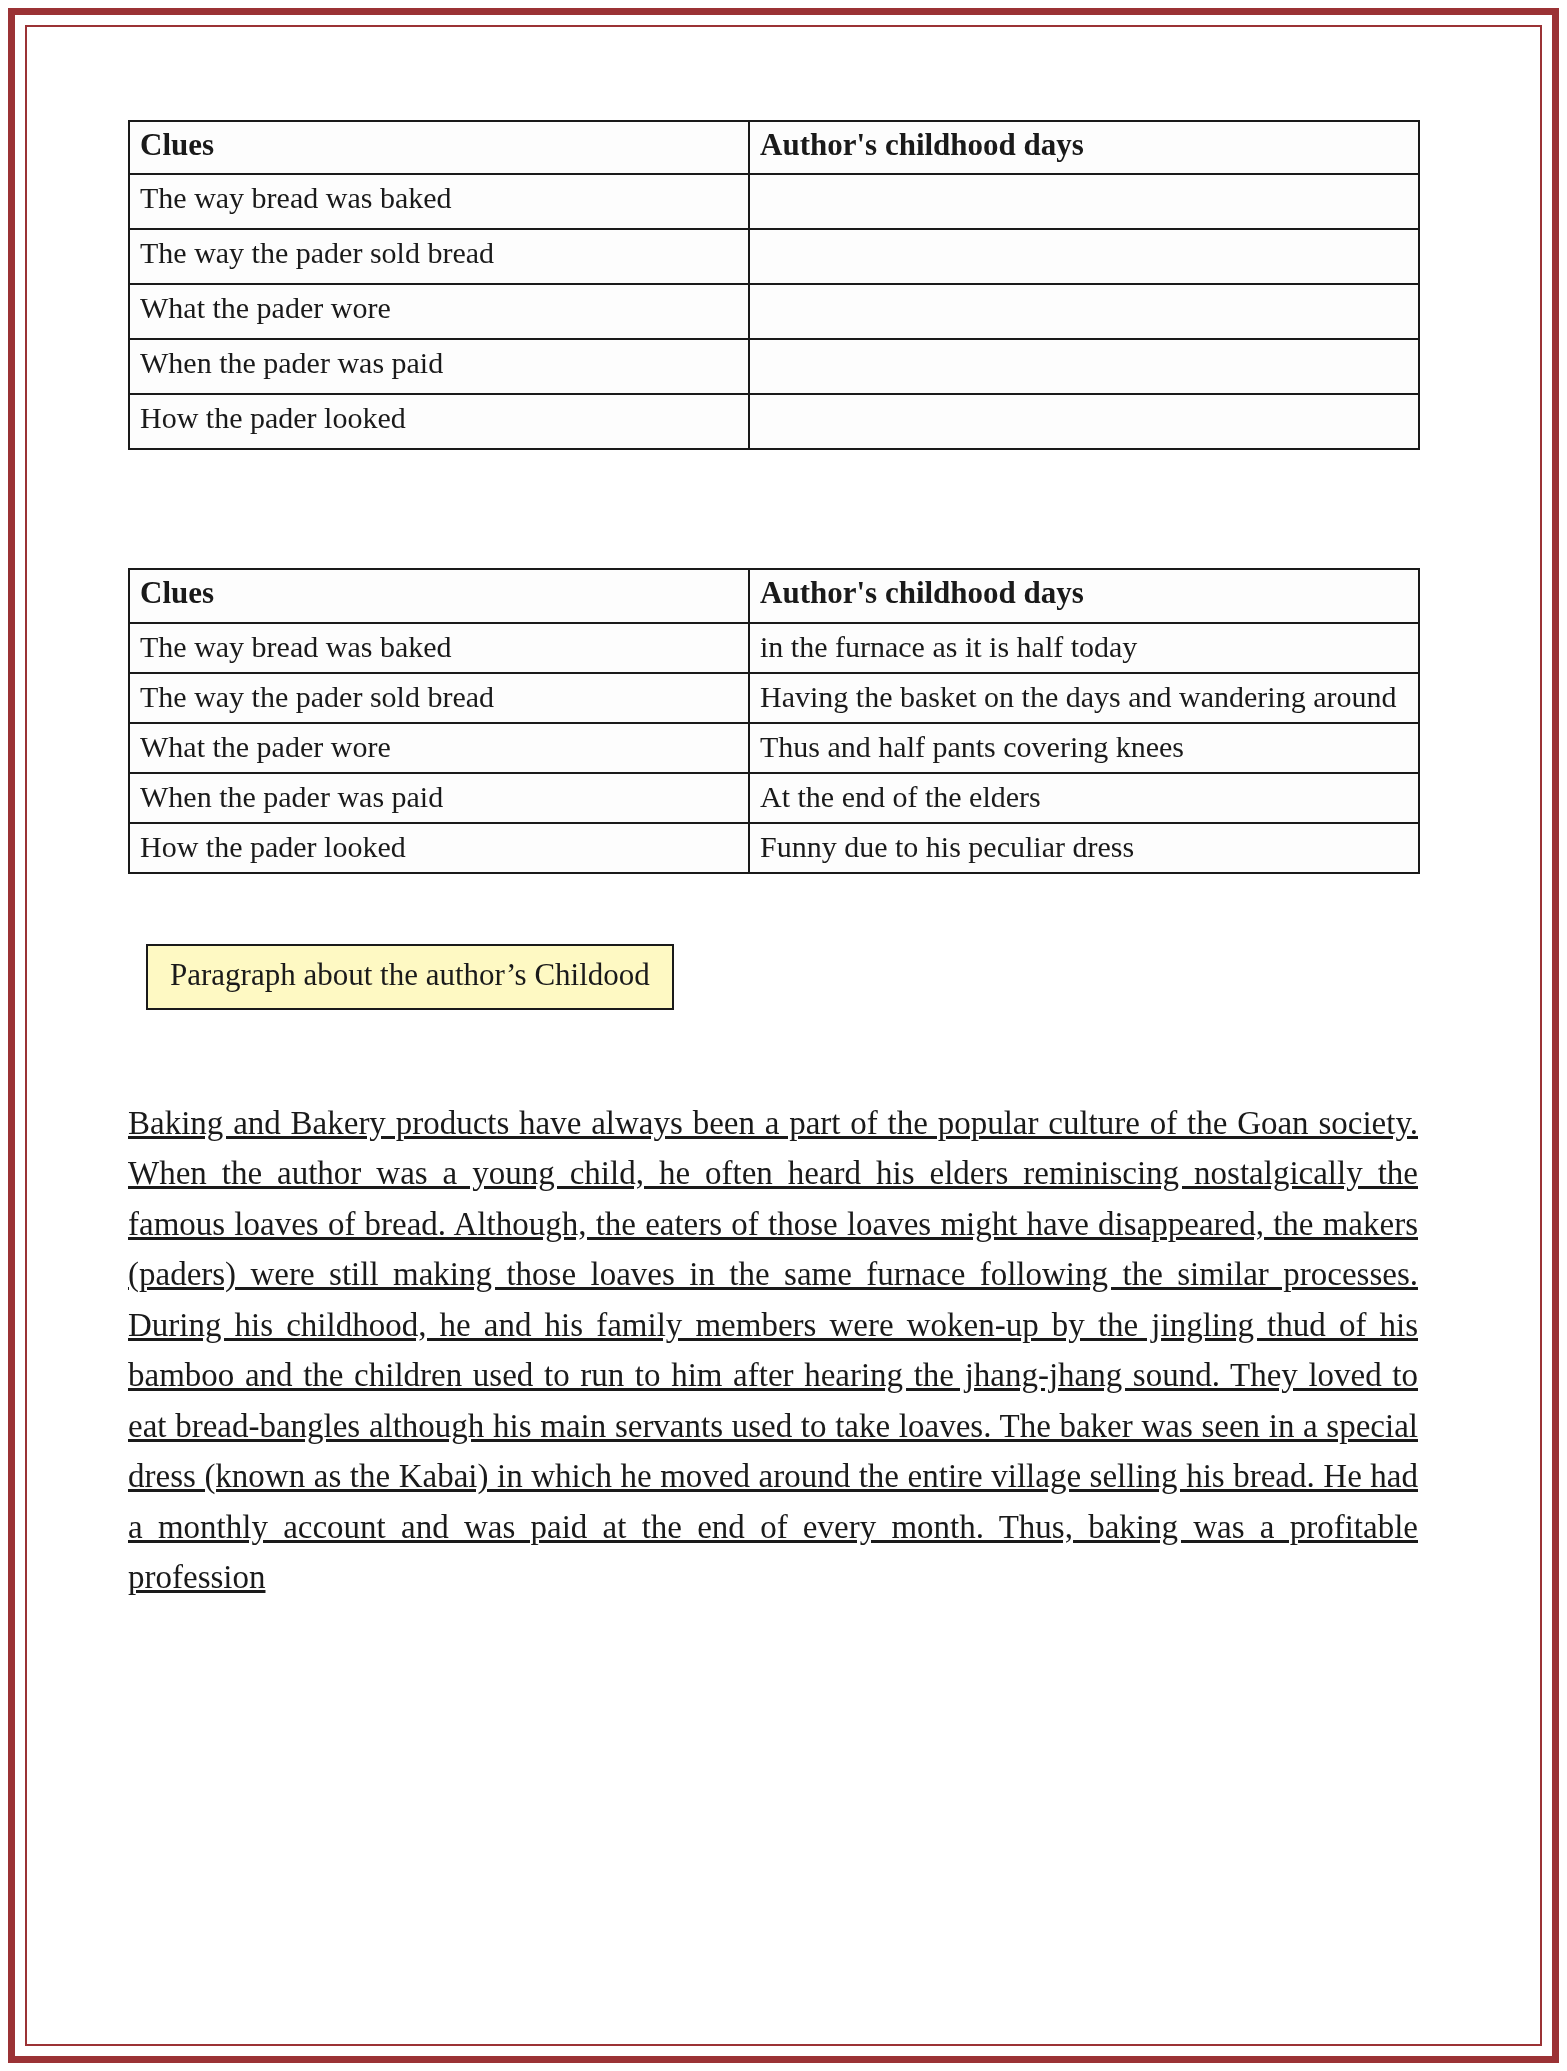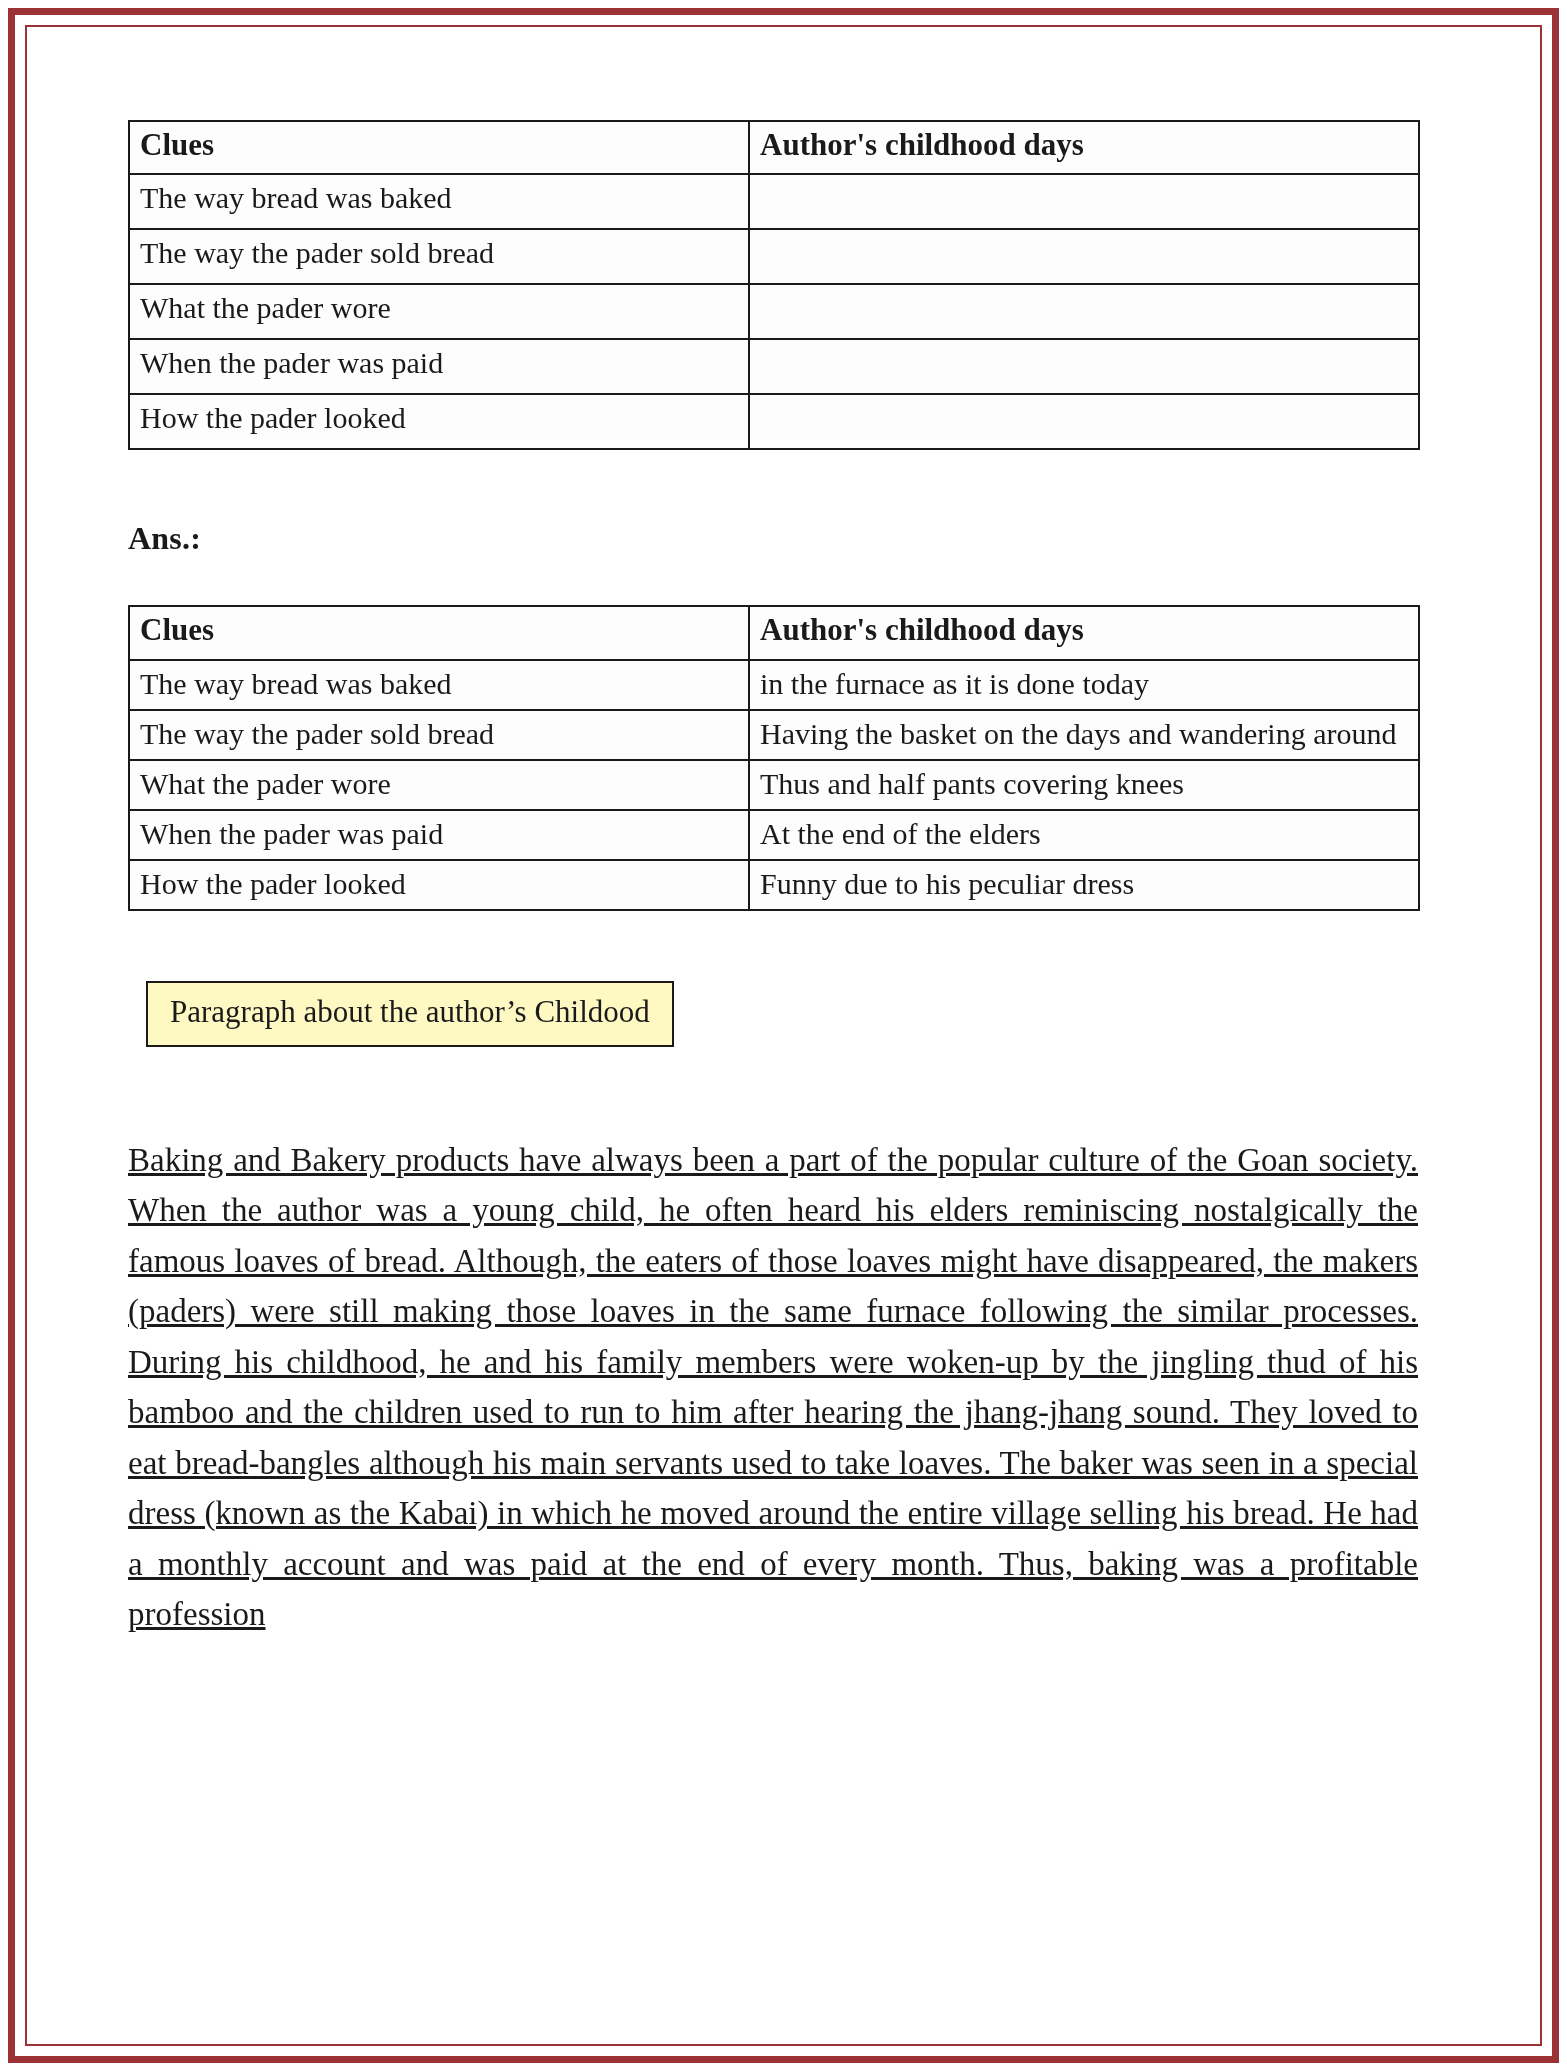--- a/index.html
+++ b/index.html
@@ -150,39 +150,38 @@
       </tr>
       <tr>
         <td>How the pader looked</td>
         <td></td>
       </tr>
     </tbody>
   </table>
 
   <div class="spacer-1"></div>
 
-  <div class="ans-label">Ans.:</div>
 
   <div class="spacer-2"></div>
 
   <table class="clue-table table-filled">
     <colgroup>
       <col class="col-clue">
       <col class="col-ans">
     </colgroup>
     <thead>
       <tr>
         <th>Clues</th>
         <th>Author's childhood days</th>
       </tr>
     </thead>
     <tbody>
       <tr>
         <td>The way bread was baked</td>
-        <td>in the furnace as it is done today</td>
+        <td>in the furnace as it is half today</td>
       </tr>
       <tr>
         <td>The way the pader sold bread</td>
         <td>Having the basket on the days and wandering around</td>
       </tr>
       <tr>
         <td>What the pader wore</td>
         <td>Thus and half pants covering knees</td>
       </tr>
       <tr>

